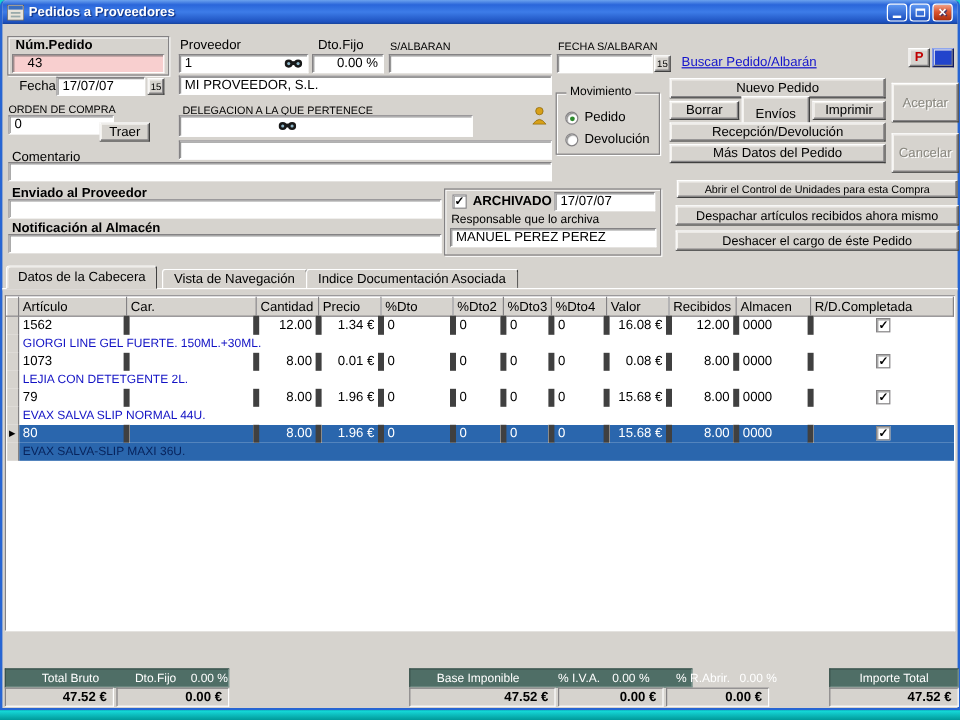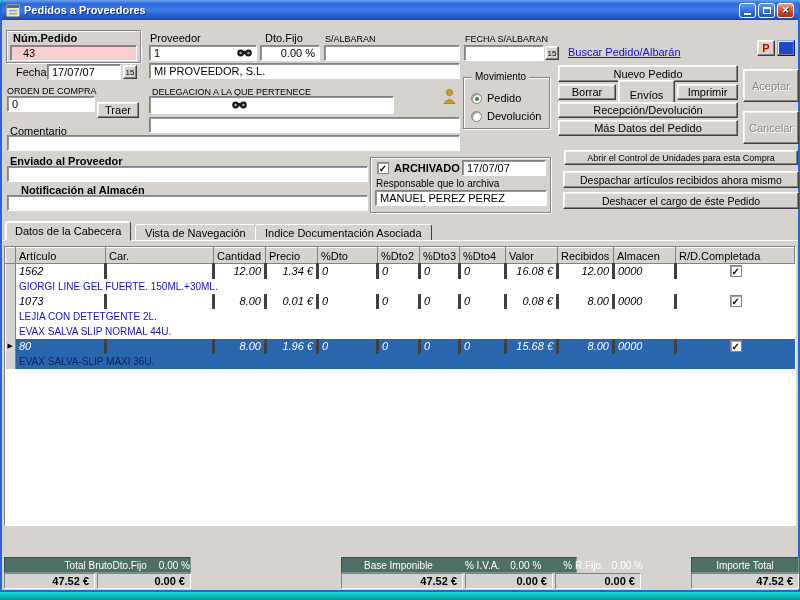--- a/index.html
+++ b/index.html
@@ -58,21 +58,21 @@
          display:flex; align-items:center; padding:0 9px; cursor:pointer; z-index:1; }
   .tab.active { top:221px; height:20px; z-index:3; box-shadow:inset 1px 1px 0 #f6f4f0; }
   .tabline { position:absolute; left:0; top:240px; width:796px; height:2px; background:#d6d3ce; border-top:1px solid #fff; z-index:2; }
 
   .grid { position:absolute; left:2px; top:246px; width:792px; height:280px; background:#fff;
           border:1px solid; border-color:#848284 #fff #fff #848284; overflow:hidden; }
   .grid table { border-collapse:collapse; table-layout:fixed; width:790px; font-size:11px; }
   .grid th { height:16px; background:#d6d3ce; border:1px solid; border-color:#fff #848284 #848284 #fff;
              font-weight:normal; text-align:left; padding:0 3px; overflow:hidden; white-space:nowrap; }
   .grid td { height:15px; padding:0 3px; overflow:hidden; white-space:nowrap; color:#000; }
-  .grid td.dcell { border-right:3px solid #404040;font-style:italic; }
+  .grid td.dcell { border-right:5px solid #404040; }
   .grid .selcell { background:#d6d3ce; border-right:1px solid #848284; padding:0; text-align:center; font-size:7px; color:#000; }
   .grid .rt { text-align:right; }
   .grid .ctr { text-align:center; }
   .grid .desc { color:#1212c4; font-size:10px; }
   .grid tr.sel td { background:#2a66ad; color:#fff; }
   .grid tr.sel td.selcell { background:#d6d3ce; color:#000; }
   .grid tr.sel td.desc { color:#07235c; }
 
   .tlabel { position:absolute; height:16px; background:#4f6e66; border:1px solid; border-color:#3a524c #7a948e #7a948e #3a524c;
             color:#fff; font-size:10px; display:flex; align-items:center; white-space:nowrap; }
@@ -145,21 +145,21 @@
     <div class="btn" style="left:775px;top:40px;width:18px;height:16px;background:#2244cc;border-color:#8fa6ee #101a60 #101a60 #8fa6ee;"></div>
 
     <span class="lbl" style="left:14px;top:66px;">Fecha</span>
     <div class="field" style="left:45px;top:64px;width:74px;height:16px;">17/07/07</div>
     <div class="btn tiny" style="left:121px;top:65px;width:14px;height:14px;">15</div>
 
     <div class="field" style="left:147px;top:63px;width:311px;height:16px;">MI PROVEEDOR, S.L.</div>
 
     <span class="lbl lbl9" style="left:5px;top:86px;">ORDEN DE COMPRA</span>
     <div class="field" style="left:5px;top:96px;width:88px;height:16px;">0</div>
-    <div class="btn" style="left:95px;top:102px;width:42px;height:16px;">Traer</div>
+    <div class="btn" style="left:81px;top:102px;width:42px;height:16px;">Traer</div>
 
     <span class="lbl lbl9" style="left:150px;top:87px;">DELEGACION A LA QUE PERTENECE</span>
     <div class="field" style="left:147px;top:96px;width:245px;height:18px;">
       <span style="width:78px;"></span>
       <span class="iconbtn">
         <svg width="15" height="10" viewBox="0 0 15 10">
             <circle cx="3.6" cy="5" r="3.4" fill="#181818"></circle>
             <circle cx="11.4" cy="5" r="3.4" fill="#181818"></circle>
             <rect x="5.5" y="3" width="4" height="3.2" fill="#181818"></rect>
             <circle cx="3.6" cy="5" r="1.3" fill="#8fb7c9"></circle>
@@ -197,21 +197,21 @@
     <div class="btn" style="left:556px;top:102px;width:180px;height:16px;">Recepción/Devolución</div>
     <div class="btn" style="left:556px;top:120px;width:180px;height:16px;">Más Datos del Pedido</div>
     <div class="btn disabled" style="left:741px;top:69px;width:56px;height:33px;">Aceptar</div>
     <div class="btn disabled" style="left:741px;top:111px;width:56px;height:33px;">Cancelar</div>
     <div class="btn" style="left:561px;top:171px;width:236px;height:17px;font-size:10.5px;">Despachar artículos recibidos ahora mismo</div>
     <div class="btn s9" style="left:562px;top:150px;width:234px;height:15px;">Abrir el Control de Unidades para esta Compra</div>
     <div class="btn" style="left:561px;top:192px;width:236px;height:17px;font-size:10.5px;">Deshacer el cargo de éste Pedido</div>
 
     <span class="lbl bold" style="left:8px;top:155px;">Enviado al Proveedor</span>
     <div class="field" style="left:5px;top:166px;width:361px;height:16px;"></div>
-    <span class="lbl bold" style="left:19px;top:184px;">Notificación al Almacén</span>
+    <span class="lbl bold" style="left:8px;top:184px;">Notificación al Almacén</span>
     <div class="field" style="left:5px;top:195px;width:361px;height:16px;"></div>
 
     <div class="group" style="left:368px;top:157px;width:181px;height:56px;"></div>
     <span class="cb" style="position:absolute;left:375px;top:162px;">✓</span>
     <span class="lbl bold" style="left:392px;top:162px;">ARCHIVADO</span>
     <div class="field" style="left:460px;top:160px;width:84px;height:16px;">17/07/07</div>
     <span class="lbl" style="left:374px;top:178px;font-size:10px;">Responsable que lo archiva</span>
     <div class="field" style="left:373px;top:190px;width:172px;height:16px;">MANUEL PEREZ PEREZ</div>
 
     <div class="tab active" style="left:3px;">Datos de la Cabecera</div>
@@ -287,20 +287,35 @@
               <td class="dcell rt">8.00</td>
               <td class="dcell">0000</td>
               <td class="ctr"><span class="cb">✓</span></td>
             </tr>
             <tr>
               <td class="selcell"></td>
               <td colspan="12" class="desc">LEJIA CON DETETGENTE 2L.</td>
             </tr>
             <tr>
               <td class="selcell"></td>
+              <td class="dcell">79</td>
+              <td class="dcell"></td>
+              <td class="dcell rt">8.00</td>
+              <td class="dcell rt">1.96 €</td>
+              <td class="dcell">0</td>
+              <td class="dcell">0</td>
+              <td class="dcell">0</td>
+              <td class="dcell">0</td>
+              <td class="dcell rt">15.68 €</td>
+              <td class="dcell rt">8.00</td>
+              <td class="dcell">0000</td>
+              <td class="ctr"><span class="cb">✓</span></td>
+            </tr>
+            <tr>
+              <td class="selcell"></td>
               <td colspan="12" class="desc">EVAX SALVA SLIP NORMAL 44U.</td>
             </tr>
             <tr class="sel">
               <td class="selcell">▶</td>
               <td class="dcell">80</td>
               <td class="dcell"></td>
               <td class="dcell rt">8.00</td>
               <td class="dcell rt">1.96 €</td>
               <td class="dcell">0</td>
               <td class="dcell">0</td>
@@ -313,32 +328,32 @@
             </tr>
             <tr class="sel">
               <td class="selcell"></td>
               <td colspan="12" class="desc">EVAX SALVA-SLIP MAXI 36U.</td>
             </tr>
           </tbody>
       </table>
     </div>
 
     <div class="tlabel" style="left:2px;top:557px;width:187px;">
-      <span style="width:114px;text-align:right;">Total Bruto</span>
+      <span style="width:114px;text-align:center;">Total Bruto</span>
       <span>Dto.Fijo</span>
       <span style="margin-left:12px;">0.00 %</span>
     </div>
     <div class="tval" style="left:2px;top:573px;width:91px;">47.52 €</div>
     <div class="tval" style="left:95px;top:573px;width:94px;">0.00 €</div>
 
     <div class="tlabel" style="left:339px;top:557px;width:236px;">
       <span style="margin-left:22px;">Base Imponible</span>
       <span style="margin-left:32px;">% I.V.A.</span>
       <span style="margin-left:10px;">0.00 %</span>
-      <span style="margin-left:22px;">% R.Fijo.</span>
+      <span style="margin-left:22px;">% R.Abrir.</span>
       <span style="margin-left:8px;">0.00 %</span>
     </div>
     <div class="tval" style="left:339px;top:573px;width:122px;">47.52 €</div>
     <div class="tval" style="left:463px;top:573px;width:88px;">0.00 €</div>
     <div class="tval" style="left:553px;top:573px;width:86px;">0.00 €</div>
 
     <div class="tlabel" style="left:689px;top:557px;width:108px;">
       <span style="margin:0 auto;">Importe Total</span>
     </div>
     <div class="tval" style="left:689px;top:573px;width:108px;">47.52 €</div>

